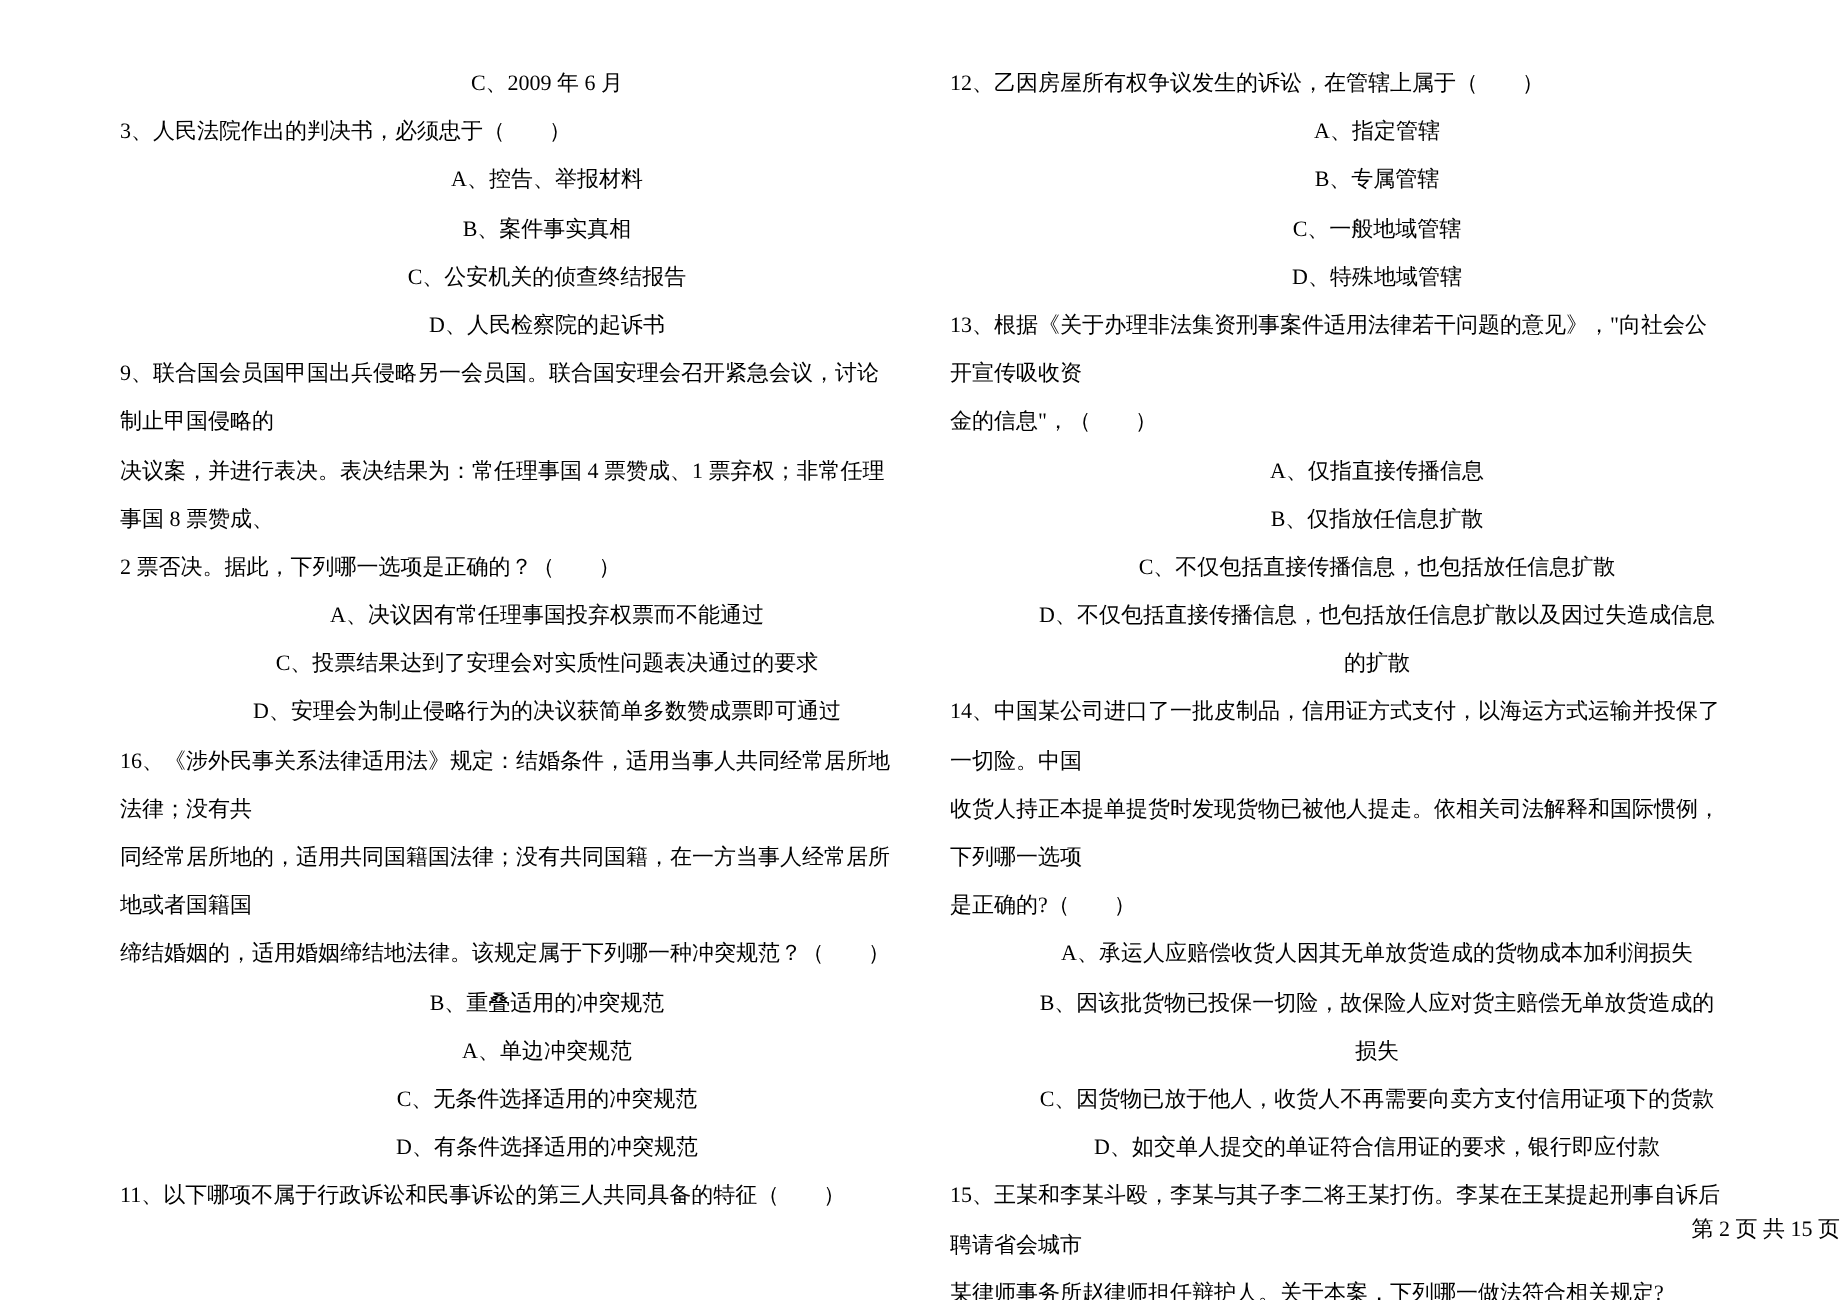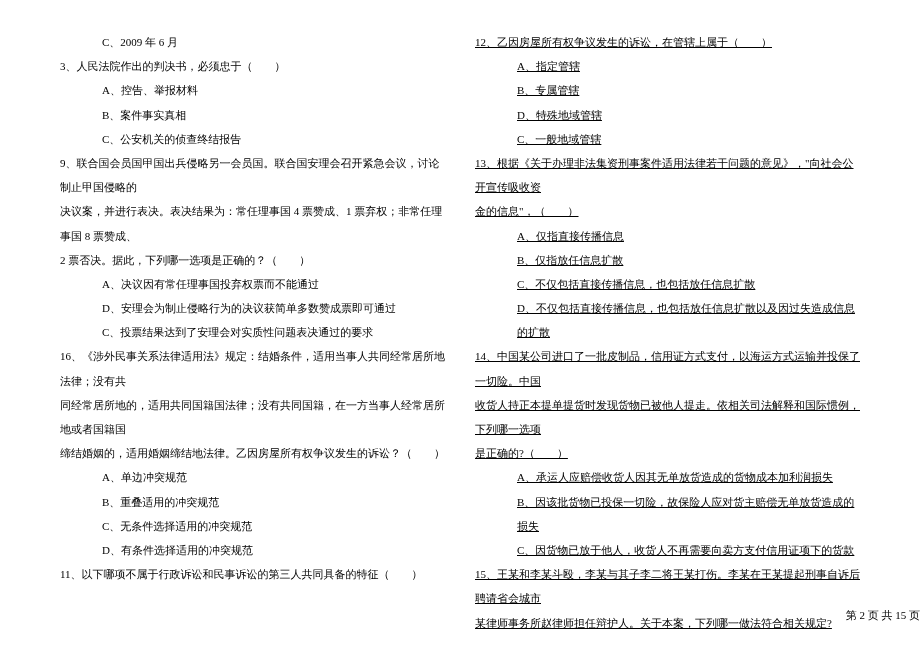--- a/index.html
+++ b/index.html
@@ -20,23 +20,24 @@
       padding: 30px 50px 10px 50px;
       height: 595px;
       box-sizing: border-box;
     }
     .column {
       width: 50%;
       padding: 0 10px;
       box-sizing: border-box;
     }
     .col-left { padding-right: 15px; }
-    .col-right { padding-left: 15px; text-decoration: underline; }
+    .col-right { padding-left: 15px; }
     .option {
       padding-left: 42px;
+      text-align: center;
     }
     .question {
       padding-left: 0;
     }
     .question-cont {
       padding-left: 0;
     }
     .footer {
       text-align: right;
       font-size: 11px;
@@ -46,54 +47,56 @@
 </head>
 <body>
 
 <div class="page">
   <div class="column col-left">
     <div class="option">C、2009 年 6 月</div>
     <div class="question">3、人民法院作出的判决书，必须忠于（　　）</div>
     <div class="option">A、控告、举报材料</div>
     <div class="option">B、案件事实真相</div>
     <div class="option">C、公安机关的侦查终结报告</div>
+    <div class="option">D、人民检察院的起诉书</div>
     <div class="question">9、联合国会员国甲国出兵侵略另一会员国。联合国安理会召开紧急会议，讨论制止甲国侵略的</div>
     <div class="question-cont">决议案，并进行表决。表决结果为：常任理事国 4 票赞成、1 票弃权；非常任理事国 8 票赞成、</div>
     <div class="question-cont">2 票否决。据此，下列哪一选项是正确的？（　　）</div>
     <div class="option">A、决议因有常任理事国投弃权票而不能通过</div>
+    <div class="option">C、投票结果达到了安理会对实质性问题表决通过的要求</div>
     <div class="option">D、安理会为制止侵略行为的决议获简单多数赞成票即可通过</div>
-    <div class="option">C、投票结果达到了安理会对实质性问题表决通过的要求</div>
     <div class="question">16、《涉外民事关系法律适用法》规定：结婚条件，适用当事人共同经常居所地法律；没有共</div>
     <div class="question-cont">同经常居所地的，适用共同国籍国法律；没有共同国籍，在一方当事人经常居所地或者国籍国</div>
-    <div class="question-cont">缔结婚姻的，适用婚姻缔结地法律。乙因房屋所有权争议发生的诉讼？（　　）</div>
+    <div class="question-cont">缔结婚姻的，适用婚姻缔结地法律。该规定属于下列哪一种冲突规范？（　　）</div>
+    <div class="option">B、重叠适用的冲突规范</div>
     <div class="option">A、单边冲突规范</div>
-    <div class="option">B、重叠适用的冲突规范</div>
     <div class="option">C、无条件选择适用的冲突规范</div>
     <div class="option">D、有条件选择适用的冲突规范</div>
     <div class="question">11、以下哪项不属于行政诉讼和民事诉讼的第三人共同具备的特征（　　）</div>
 
   </div>
 
   <div class="column col-right">
     <div class="question">12、乙因房屋所有权争议发生的诉讼，在管辖上属于（　　）</div>
     <div class="option">A、指定管辖</div>
     <div class="option">B、专属管辖</div>
+    <div class="option">C、一般地域管辖</div>
     <div class="option">D、特殊地域管辖</div>
-    <div class="option">C、一般地域管辖</div>
     <div class="question">13、根据《关于办理非法集资刑事案件适用法律若干问题的意见》，"向社会公开宣传吸收资</div>
     <div class="question-cont">金的信息"，（　　）</div>
     <div class="option">A、仅指直接传播信息</div>
     <div class="option">B、仅指放任信息扩散</div>
     <div class="option">C、不仅包括直接传播信息，也包括放任信息扩散</div>
     <div class="option">D、不仅包括直接传播信息，也包括放任信息扩散以及因过失造成信息的扩散</div>
     <div class="question">14、中国某公司进口了一批皮制品，信用证方式支付，以海运方式运输并投保了一切险。中国</div>
     <div class="question-cont">收货人持正本提单提货时发现货物已被他人提走。依相关司法解释和国际惯例，下列哪一选项</div>
     <div class="question-cont">是正确的?（　　）</div>
     <div class="option">A、承运人应赔偿收货人因其无单放货造成的货物成本加利润损失</div>
     <div class="option">B、因该批货物已投保一切险，故保险人应对货主赔偿无单放货造成的损失</div>
     <div class="option">C、因货物已放于他人，收货人不再需要向卖方支付信用证项下的货款</div>
+    <div class="option">D、如交单人提交的单证符合信用证的要求，银行即应付款</div>
     <div class="question">15、王某和李某斗殴，李某与其子李二将王某打伤。李某在王某提起刑事自诉后聘请省会城市</div>
     <div class="question-cont">某律师事务所赵律师担任辩护人。关于本案，下列哪一做法符合相关规定?</div>
 
   </div>
 </div>
 
 <div class="footer">第 2 页 共 15 页</div>
 
 </body></html>

